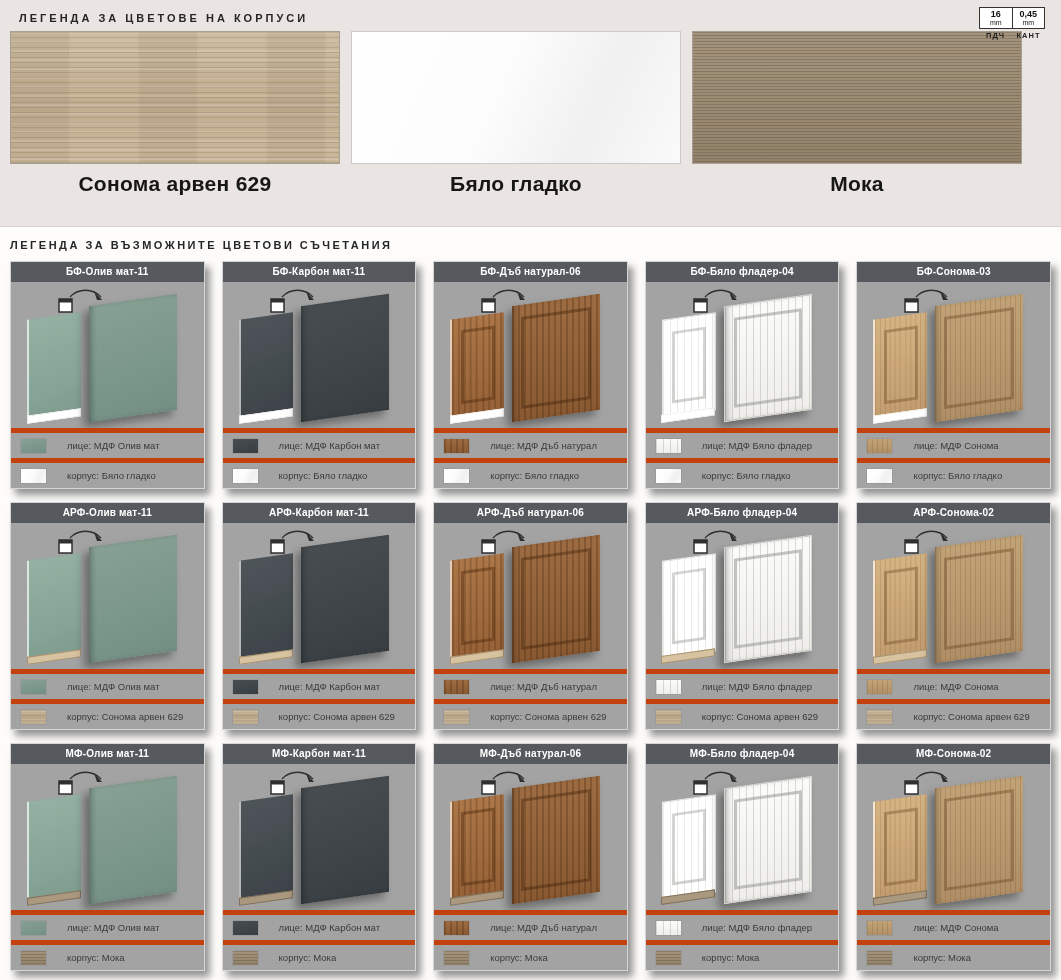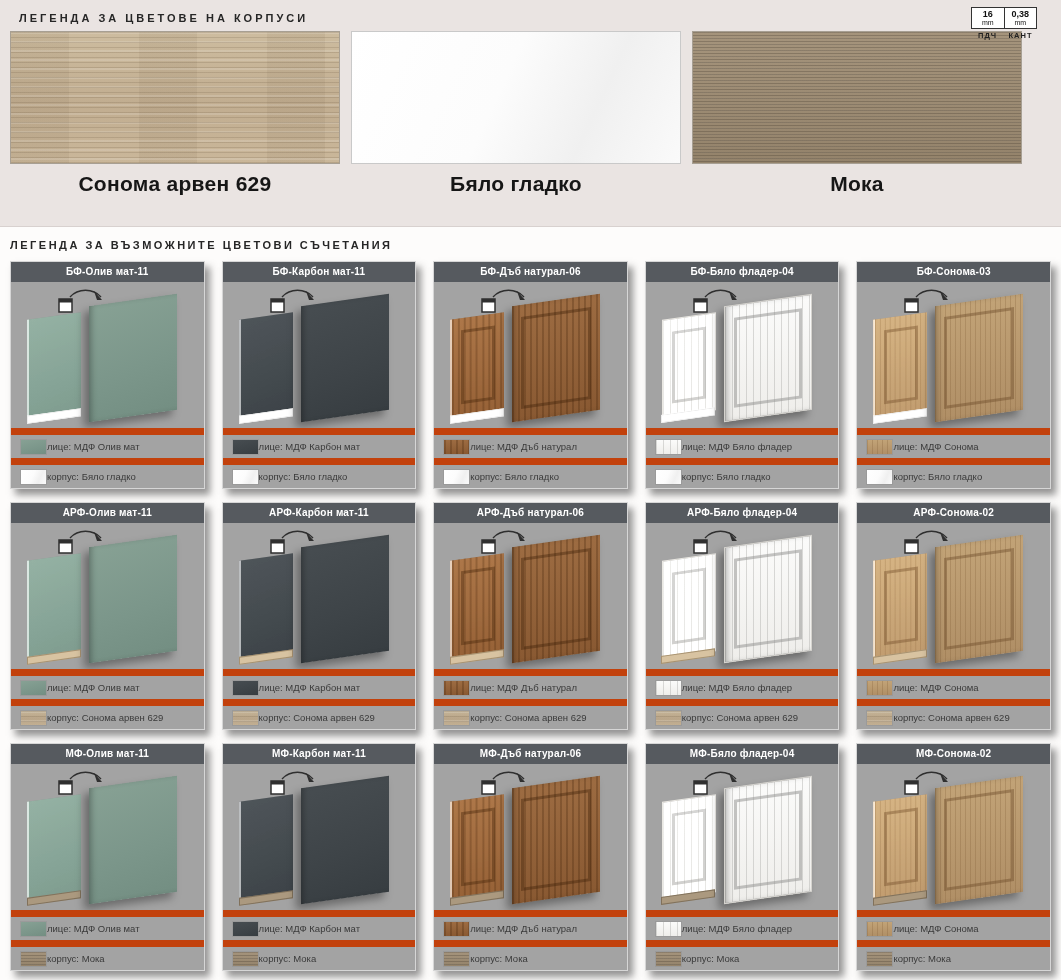--- a/index.html
+++ b/index.html
@@ -10,21 +10,21 @@
   .top-band{height:227px;background:#eae4e2;padding:8px 10px 0;position:relative;border-bottom:1px solid #d8d1cf}
   .section-title{font-size:11px;font-weight:bold;letter-spacing:3px;color:#262626;white-space:nowrap}
   .top-band .section-title{margin:4px 9px 7px}
   .big-swatch-row{display:flex;gap:11px}
   .big-swatch-wrap{width:330px}
   .big-swatch{height:133px;border:1px solid #a79f93}
   .big-swatch.tex-white{border:1px solid #c9c9c9}
   .big-swatch-label{text-align:center;font-size:21px;font-weight:bold;color:#161616;margin-top:8px;letter-spacing:0.3px}
 
   
-  .spec{position:absolute;top:7px;right:24px;width:66px;text-align:center}
+  .spec{position:absolute;top:7px;right:16px;width:66px;text-align:center}
   .spec-boxes{display:flex;border:1px solid #333;background:#fff}
   .spec-box{flex:1;padding:2px 0 1px;line-height:1.05}
   .spec-box + .spec-box{border-left:1px solid #333}
   .spec-val{display:block;font-size:9px;font-weight:bold;color:#111}
   .spec-unit{display:block;font-size:7px;color:#111}
   .spec-labels{display:flex;margin-top:2px}
   .spec-labels span{flex:1;font-size:7.5px;font-weight:bold;letter-spacing:1px;color:#222}
 
   
   .tex-sonoma-arven{background:
@@ -67,21 +67,21 @@
   .corpus-white .panel.back::before{background:#f4f4f4;border:1px solid #d8d8d8}
 
   .face-flader .panel{border:1px solid #d5d3ce}
   .face-oak .panel::after,.face-flader .panel::after,.face-sonoma .panel::after{content:"";position:absolute;inset:12px 9px}
   .face-oak .panel::after{border:3px solid rgba(58,28,4,0.38)}
   .face-flader .panel::after{border:3px solid rgba(150,150,148,0.55)}
   .face-sonoma .panel::after{border:3px solid rgba(105,72,38,0.42)}
 
   .flip-icon{position:absolute;left:46px;top:6px}
 
-  .legend-row{height:30px;border-top:7px solid #c2410c;display:flex;align-items:center;padding:0 9px;gap:0;flex:0 0 auto}
+  .legend-row{height:30px;border-top:5px solid #c2410c;display:flex;align-items:center;padding:0 9px;gap:20px;flex:0 0 auto}
   .swatch{width:27px;height:16px;border:1px solid #9a9a9a;flex:0 0 auto}
   .legend-label{font-size:9.5px;color:#3a3a3a;white-space:nowrap}
 </style>
 </head>
 <body>
 
 <div class="top-band">
   <div class="section-title">ЛЕГЕНДА ЗА ЦВЕТОВЕ НА КОРПУСИ</div>
 
   <div class="big-swatch-row">
@@ -99,21 +99,21 @@
     </div>
   </div>
 
   <div class="spec">
     <div class="spec-boxes">
       <div class="spec-box">
         <span class="spec-val">16</span>
         <span class="spec-unit">mm</span>
       </div>
       <div class="spec-box">
-        <span class="spec-val">0,38</span>
+        <span class="spec-val">0,45</span>
         <span class="spec-unit">mm</span>
       </div>
     </div>
     <div class="spec-labels">
       <span>ПДЧ</span>
       <span>КАНТ</span>
     </div>
   </div>
 </div>
 

